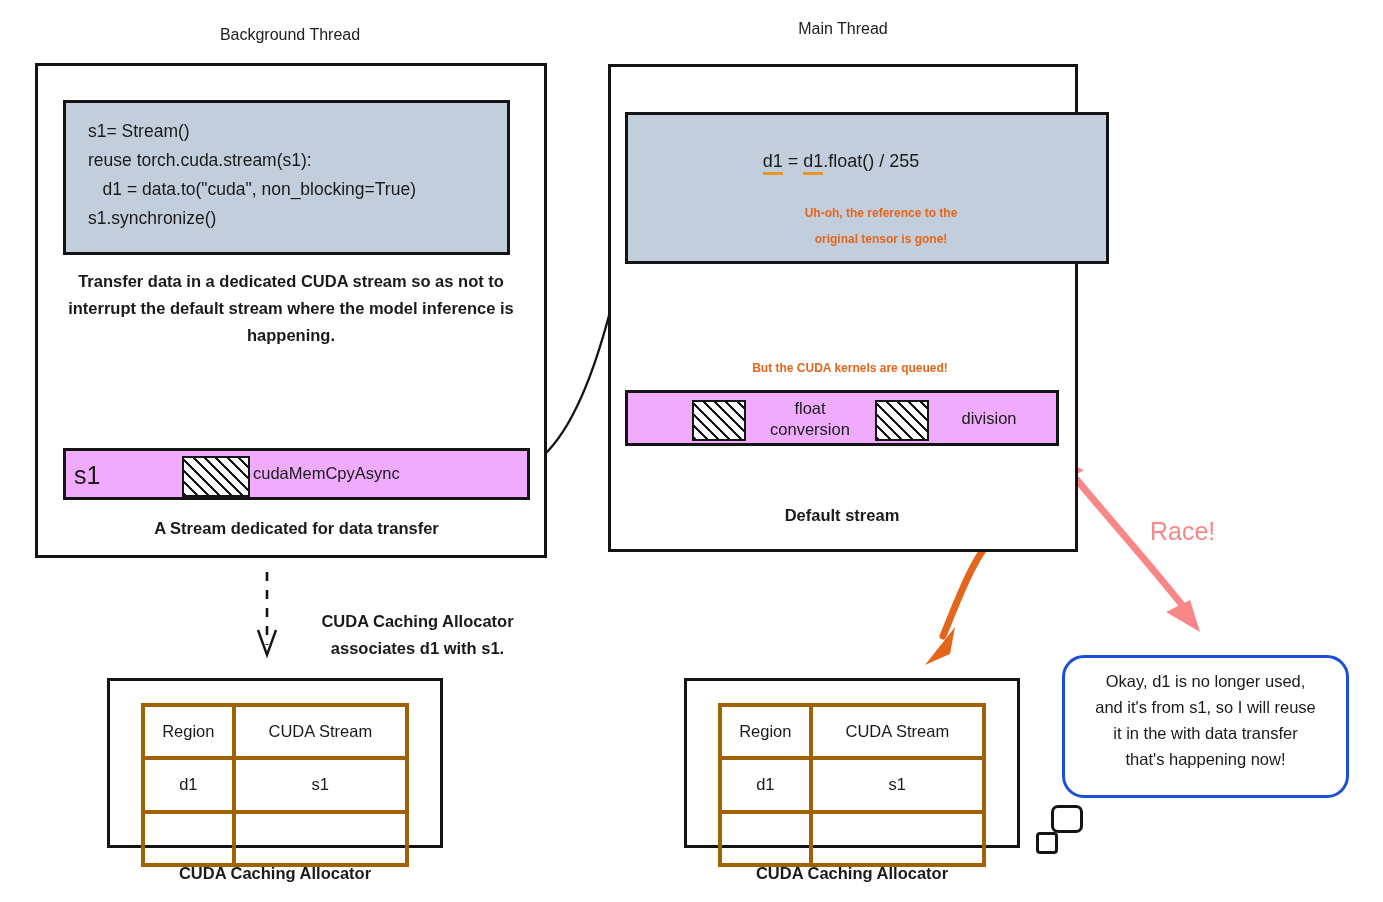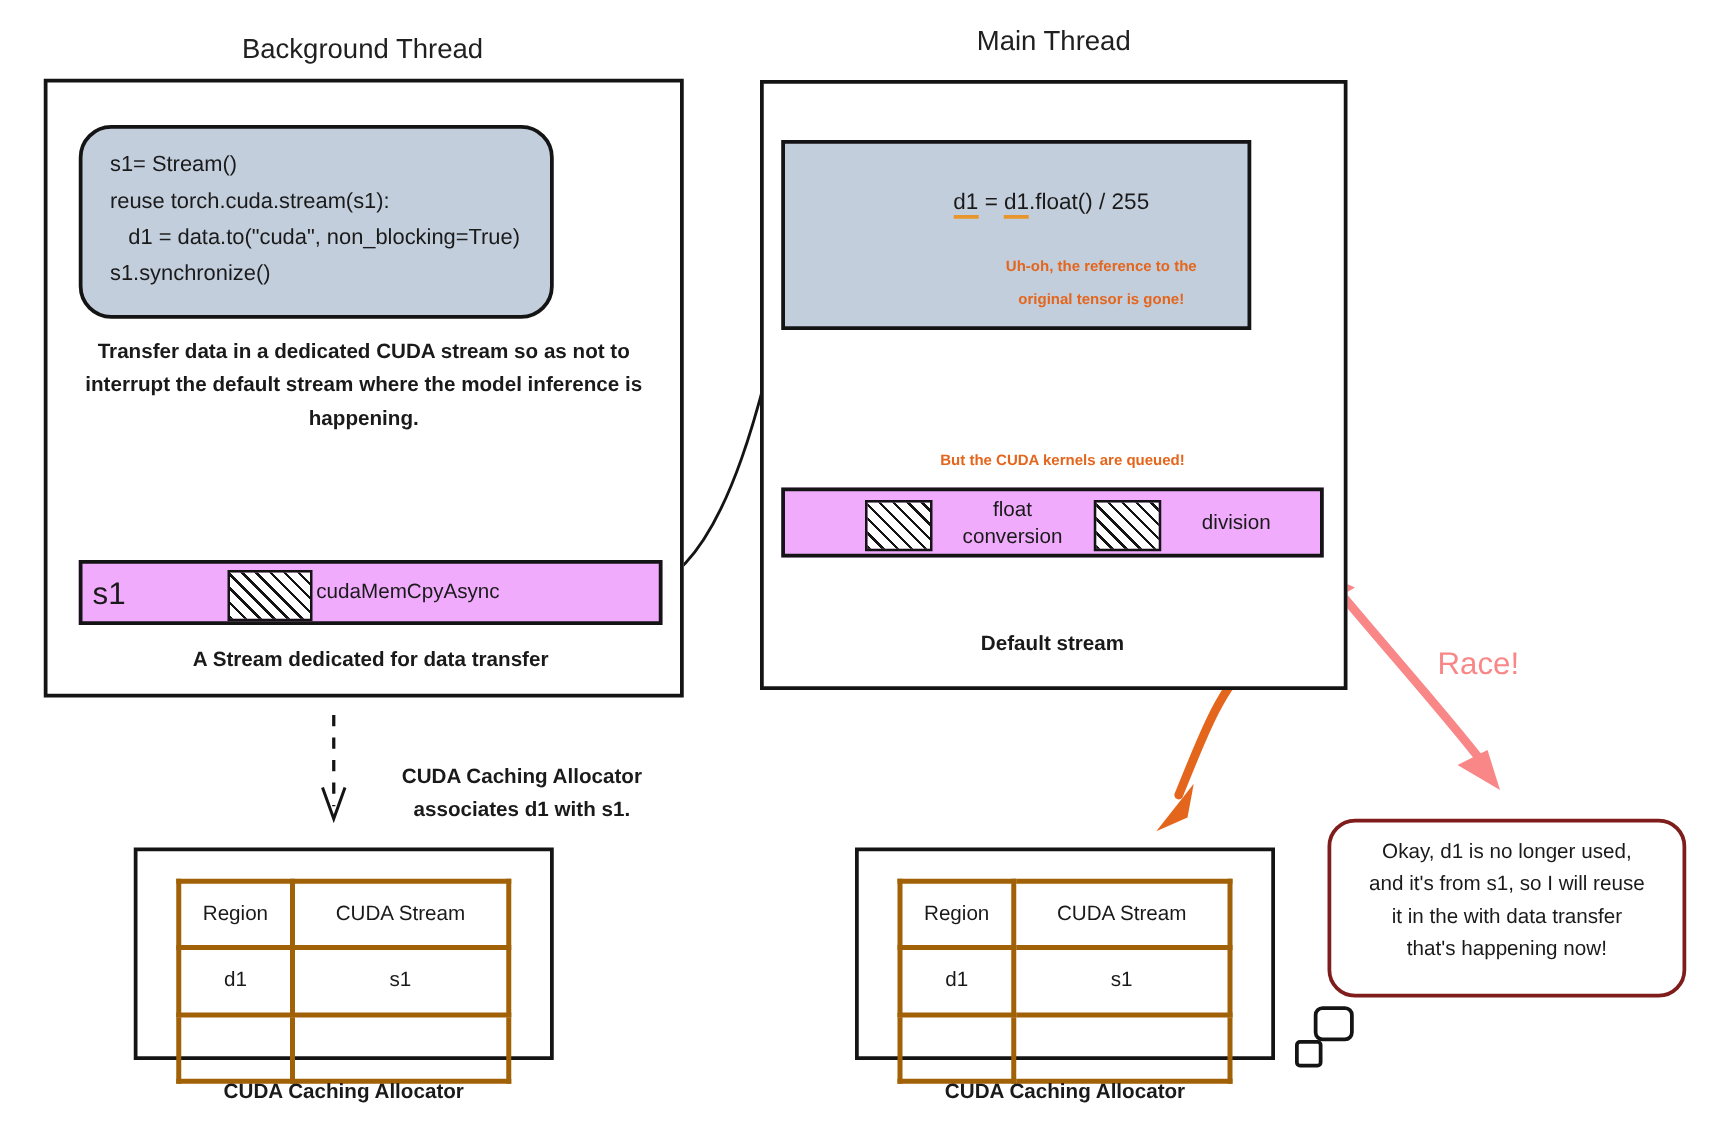--- a/index.html
+++ b/index.html
@@ -6,21 +6,21 @@
   body{
     width:1383px;height:902px;position:relative;overflow:hidden;
     font-family:"Liberation Sans","DejaVu Sans",sans-serif;
     color:#1a1a1a;
   }
   .abs{position:absolute;}
   .panel{
     border:3px solid #141414;background:#ffffff;box-sizing:border-box;
   }
   .panel-title{
-    font-size:22px;color:#202020;text-align:center;white-space:nowrap;
+    font-size:16px;color:#202020;text-align:center;white-space:nowrap;
   }
   .code-box{
     background:#c3cedd;border:3px solid #141414;box-sizing:border-box;
   }
   .code-line{
     font-size:17.5px;line-height:29px;color:#1a1a1a;white-space:pre;
   }
   .caption{
     font-size:16.5px;line-height:27px;text-align:center;color:#1a1a1a;font-weight:bold;
   }
@@ -39,21 +39,21 @@
   .kernel-label{font-size:16.5px;line-height:21px;text-align:center;color:#1a1a1a;}
   .alloc-outer{border:3px solid #141414;background:#fff;box-sizing:border-box;}
   table.alloc{
     border-collapse:collapse;width:100%;height:100%;
     font-size:16.5px;color:#1a1a1a;
   }
   table.alloc td{
     border:4px solid #a16207;text-align:center;padding:0;height:38px;
   }
   .bubble{
-    border:3px solid #7f1d1d;border-radius:22px;background:#fff;
+    border:3px solid #1d4ed8;border-radius:22px;background:#fff;
     box-sizing:border-box;
   }
   .bubble-text{
     font-size:16.5px;line-height:26px;text-align:center;color:#1a1a1a;
     padding:10px 12px;
   }
   .tail1{
     width:26px;height:22px;border:3px solid #141414;border-radius:7px;background:#fff;
   }
   .tail2{
@@ -118,21 +118,21 @@
     <path d="M1066,467 C 1110,520 1155,570 1186,610" stroke="#f98787" stroke-width="7" fill="none" stroke-linecap="round"></path>
     <path d="M1050,455 L1084,470 L1062,483 Z" fill="#f98787"></path>
     <path d="M1200,632 L1166,612 L1190,600 Z" fill="#f98787"></path>
   </g>
 </svg>
 
 <div class="abs panel-title" style="left:35px;top:26px;width:510px;">Background Thread</div>
 
 <div class="abs panel" style="left:35px;top:63px;width:512px;height:495px;"></div>
 
-<div class="abs code-box" style="left:63px;top:100px;width:380px;height:155px;border-radius:26px;">
+<div class="abs code-box" style="left:63px;top:100px;width:447px;height:155px;">
   <div style="padding:14px 0 0 22px;">
     <div class="code-line">s1= Stream()</div>
     <div class="code-line">reuse torch.cuda.stream(s1):</div>
     <div class="code-line">   d1 = data.to("cuda", non_blocking=True)</div>
     <div class="code-line">s1.synchronize()</div>
   </div>
 </div>
 
 <div class="abs caption" style="left:60px;top:268px;width:462px;">Transfer data in a dedicated CUDA stream so as not to interrupt the default stream where the model inference is happening.</div>
 
@@ -166,21 +166,21 @@
     </tr>
   </tbody>
     </table>
 </div>
 <div class="abs caption" style="left:107px;top:860px;width:336px;">CUDA Caching Allocator</div>
 
 <div class="abs panel-title" style="left:608px;top:20px;width:470px;">Main Thread</div>
 
 <div class="abs panel" style="left:608px;top:64px;width:470px;height:488px;"></div>
 
-<div class="abs code-box" style="left:625px;top:112px;width:376px;height:152px;">
+<div class="abs code-box" style="left:625px;top:112px;width:484px;height:152px;">
   <div class="abs" style="left:0;top:36px;width:426px;text-align:center;font-size:18px;">
     <span class="ul-orange">d1</span><span> = </span><span class="ul-orange">d1</span><span>.float() / 255</span>
   </div>
   <div class="abs orange-text" style="left:103px;top:85px;width:300px;">
     <div>Uh-oh, the reference to the</div>
     <div>original tensor is gone!</div>
   </div>
 </div>
 
 <div class="abs orange-text" style="left:640px;top:355px;width:420px;">But the CUDA kernels are queued!</div>

